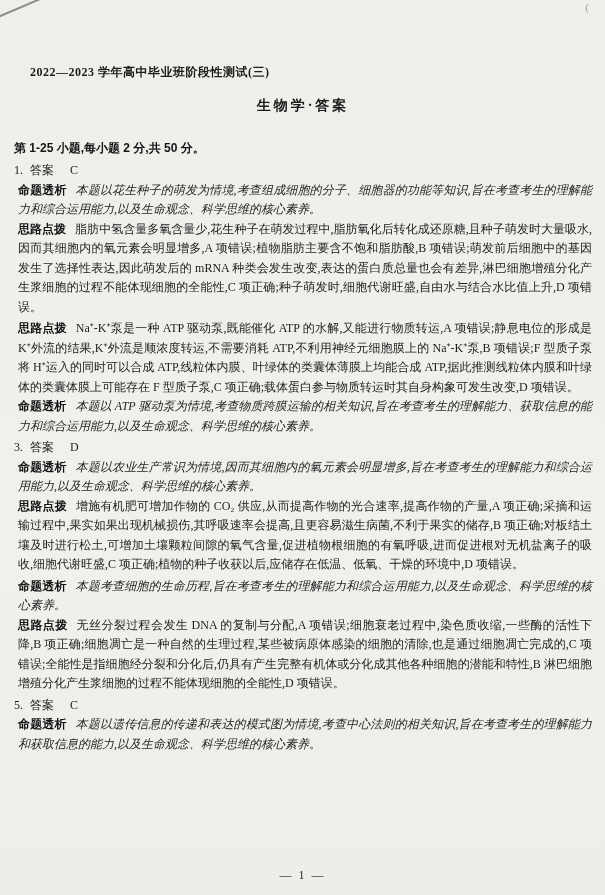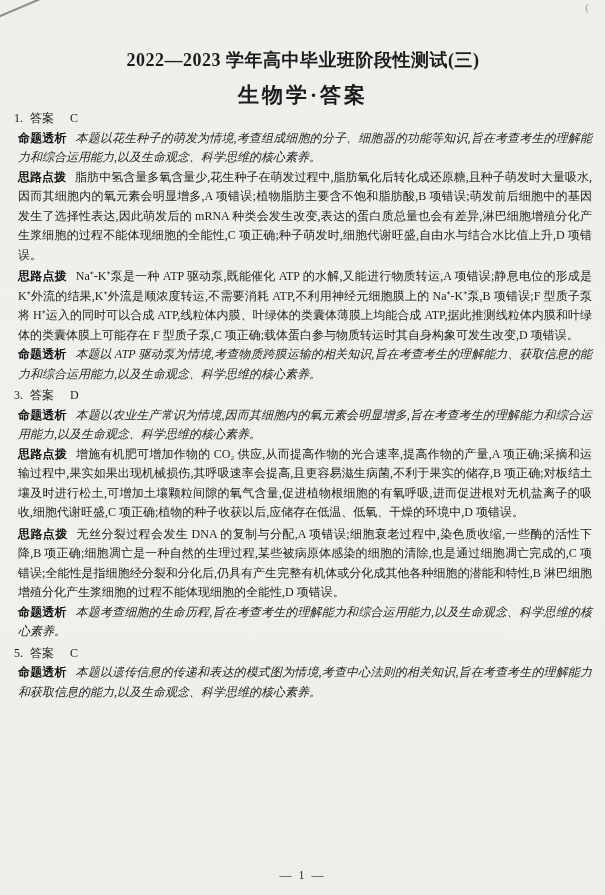--- a/index.html
+++ b/index.html
@@ -29,30 +29,30 @@
     border-radius: 2px;
   }
   .artifact-paren {
     position: absolute;
     top: 1px;
     right: 16px;
     color: #9b9b9b;
     font-size: 11px;
   }
   h1.title {
-    margin: 0;
-    text-align: center;
-    font-size: 18px;
+    margin: 16px;
+    text-align: left;
+    font-size: 12px;
     font-weight: bold;
     letter-spacing: 0.5px;
   }
   h2.subtitle {
     margin: 9px 0 0 0;
     text-align: center;
-    font-size: 21px;
+    font-size: 14px;
     font-weight: bold;
     letter-spacing: 3px;
   }
   .section-header {
     margin: 25px 0 4px 0;
     font-size: 12px;
     font-weight: bold;
     font-family: "Liberation Sans", sans-serif;
     color: #141414;
   }
@@ -95,42 +95,43 @@
 </head>
 <body>
 
 <div class="page">
   <div class="artifact-line"></div>
   <div class="artifact-paren">(</div>
 
   <h1 class="title">2022—2023 学年高中毕业班阶段性测试(三)</h1>
   <h2 class="subtitle">生物学·答案</h2>
 
+  <p class="section-header">第 1-25 小题,每小题 2 分,共 50 分。</p>
 
   <div id="questions">
   <div class="question">
     <div class="answer-line"><span class="q-num">1.</span><span class="answer-label">答案</span><span class="answer-value">C</span></div>
     <div class="para analysis"><span class="para-label">命题透析</span><span class="para-text">本题以花生种子的萌发为情境,考查组成细胞的分子、细胞器的功能等知识,旨在考查考生的理解能力和综合运用能力,以及生命观念、科学思维的核心素养。</span></div>
     <div class="para tips"><span class="para-label">思路点拨</span><span class="para-text">脂肪中氢含量多氧含量少,花生种子在萌发过程中,脂肪氧化后转化成还原糖,且种子萌发时大量吸水,因而其细胞内的氧元素会明显增多,A 项错误;植物脂肪主要含不饱和脂肪酸,B 项错误;萌发前后细胞中的基因发生了选择性表达,因此萌发后的 mRNA 种类会发生改变,表达的蛋白质总量也会有差异,淋巴细胞增殖分化产生浆细胞的过程不能体现细胞的全能性,C 项正确;种子萌发时,细胞代谢旺盛,自由水与结合水比值上升,D 项错误。</span></div>
   </div>
 
   <div class="question">
     <div class="para tips"><span class="para-label">思路点拨</span><span class="para-text">Na⁺-K⁺泵是一种 ATP 驱动泵,既能催化 ATP 的水解,又能进行物质转运,A 项错误;静息电位的形成是 K⁺外流的结果,K⁺外流是顺浓度转运,不需要消耗 ATP,不利用神经元细胞膜上的 Na⁺-K⁺泵,B 项错误;F 型质子泵将 H⁺运入的同时可以合成 ATP,线粒体内膜、叶绿体的类囊体薄膜上均能合成 ATP,据此推测线粒体内膜和叶绿体的类囊体膜上可能存在 F 型质子泵,C 项正确;载体蛋白参与物质转运时其自身构象可发生改变,D 项错误。</span></div>
     <div class="para analysis"><span class="para-label">命题透析</span><span class="para-text">本题以 ATP 驱动泵为情境,考查物质跨膜运输的相关知识,旨在考查考生的理解能力、获取信息的能力和综合运用能力,以及生命观念、科学思维的核心素养。</span></div>
   </div>
 
   <div class="question">
     <div class="answer-line"><span class="q-num">3.</span><span class="answer-label">答案</span><span class="answer-value">D</span></div>
     <div class="para analysis"><span class="para-label">命题透析</span><span class="para-text">本题以农业生产常识为情境,因而其细胞内的氧元素会明显增多,旨在考查考生的理解能力和综合运用能力,以及生命观念、科学思维的核心素养。</span></div>
     <div class="para tips"><span class="para-label">思路点拨</span><span class="para-text">增施有机肥可增加作物的 CO₂ 供应,从而提高作物的光合速率,提高作物的产量,A 项正确;采摘和运输过程中,果实如果出现机械损伤,其呼吸速率会提高,且更容易滋生病菌,不利于果实的储存,B 项正确;对板结土壤及时进行松土,可增加土壤颗粒间隙的氧气含量,促进植物根细胞的有氧呼吸,进而促进根对无机盐离子的吸收,细胞代谢旺盛,C 项正确;植物的种子收获以后,应储存在低温、低氧、干燥的环境中,D 项错误。</span></div>
   </div>
 
   <div class="question">
+    <div class="para analysis"><span class="para-label">命题透析</span><span class="para-text">本题考查细胞的生命历程,旨在考查考生的理解能力和综合运用能力,以及生命观念、科学思维的核心素养。</span></div>
     <div class="para tips"><span class="para-label">思路点拨</span><span class="para-text">无丝分裂过程会发生 DNA 的复制与分配,A 项错误;细胞衰老过程中,染色质收缩,一些酶的活性下降,B 项正确;细胞凋亡是一种自然的生理过程,某些被病原体感染的细胞的清除,也是通过细胞凋亡完成的,C 项错误;全能性是指细胞经分裂和分化后,仍具有产生完整有机体或分化成其他各种细胞的潜能和特性,B 淋巴细胞增殖分化产生浆细胞的过程不能体现细胞的全能性,D 项错误。</span></div>
-    <div class="para analysis"><span class="para-label">命题透析</span><span class="para-text">本题考查细胞的生命历程,旨在考查考生的理解能力和综合运用能力,以及生命观念、科学思维的核心素养。</span></div>
   </div>
 
   <div class="question">
     <div class="answer-line"><span class="q-num">5.</span><span class="answer-label">答案</span><span class="answer-value">C</span></div>
     <div class="para analysis"><span class="para-label">命题透析</span><span class="para-text">本题以遗传信息的传递和表达的模式图为情境,考查中心法则的相关知识,旨在考查考生的理解能力和获取信息的能力,以及生命观念、科学思维的核心素养。</span></div>
 
   </div>
 </div>
 
   <div class="page-number">— 1 —</div>

